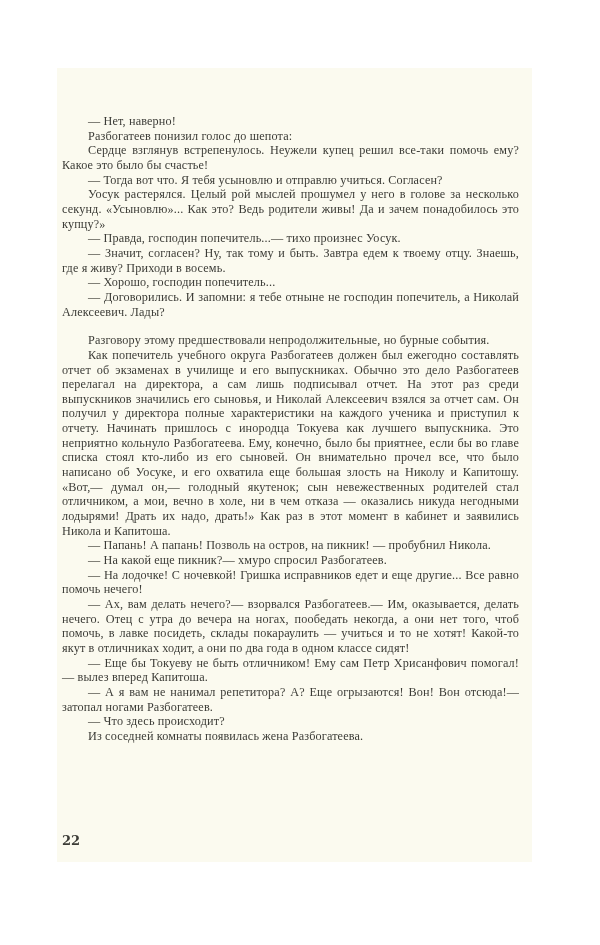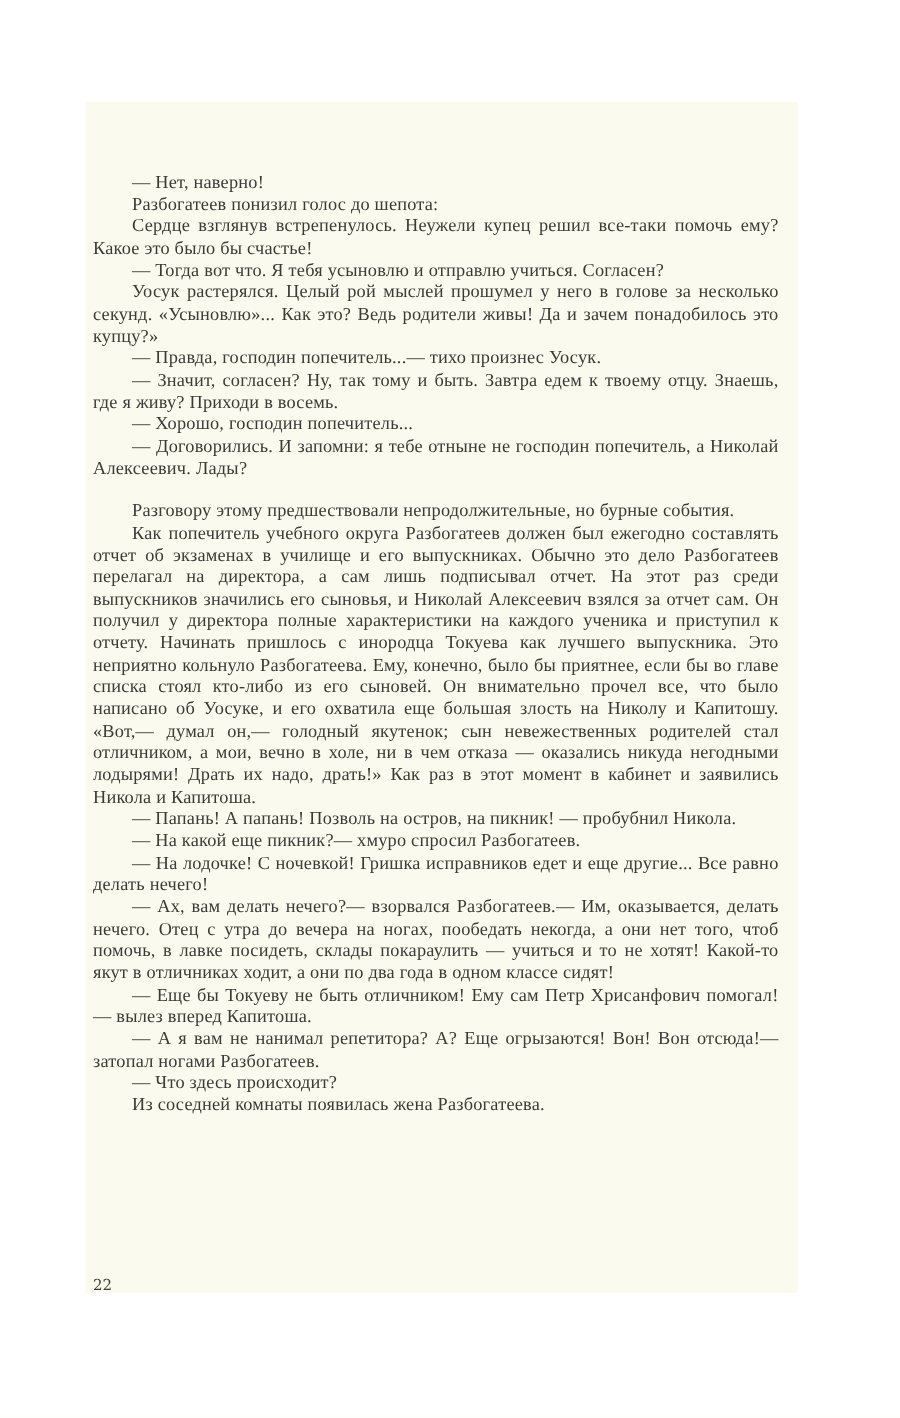--- a/index.html
+++ b/index.html
@@ -37,45 +37,46 @@
   .text p {
     margin: 0;
     text-indent: 26px;
   }
   .text p.gap {
     margin-top: 14px;
   }
   .page-number {
     position: absolute;
     left: 5px;
-    top: 784px;
+    top: 765px;
     font-family: "DejaVu Serif", "Liberation Serif", serif;
-    font-size: 10px;
+    font-size: 13px;
     color: #3b3b36;
+    font-weight: bold;
   }
 </style>
 </head>
 <body>
 
 <div class="page">
   <div class="text">
     <p>— Нет, наверно!</p>
     <p>Разбогатеев понизил голос до шепота:</p>
     <p>Сердце взглянув встрепенулось. Неужели купец решил все-таки помочь ему? Какое это было бы счастье!</p>
     <p>— Тогда вот что. Я тебя усыновлю и отправлю учиться. Согласен?</p>
     <p>Уосук растерялся. Целый рой мыслей прошумел у него в голове за несколько секунд. «Усыновлю»... Как это? Ведь родители живы! Да и зачем понадобилось это купцу?»</p>
     <p>— Правда, господин попечитель...— тихо произнес Уосук.</p>
     <p>— Значит, согласен? Ну, так тому и быть. Завтра едем к твоему отцу. Знаешь, где я живу? Приходи в восемь.</p>
     <p>— Хорошо, господин попечитель...</p>
     <p>— Договорились. И запомни: я тебе отныне не господин попечитель, а Николай Алексеевич. Лады?</p>
     <p class="gap">Разговору этому предшествовали непродолжительные, но бурные события.</p>
     <p>Как попечитель учебного округа Разбогатеев должен был ежегодно составлять отчет об экзаменах в училище и его выпускниках. Обычно это дело Разбогатеев перелагал на директора, а сам лишь подписывал отчет. На этот раз среди выпускников значились его сыновья, и Николай Алексеевич взялся за отчет сам. Он получил у директора полные характеристики на каждого ученика и приступил к отчету. Начинать пришлось с инородца Токуева как лучшего выпускника. Это неприятно кольнуло Разбогатеева. Ему, конечно, было бы приятнее, если бы во главе списка стоял кто-либо из его сыновей. Он внимательно прочел все, что было написано об Уосуке, и его охватила еще большая злость на Николу и Капитошу. «Вот,— думал он,— голодный якутенок; сын невежественных родителей стал отличником, а мои, вечно в холе, ни в чем отказа — оказались никуда негодными лодырями! Драть их надо, драть!» Как раз в этот момент в кабинет и заявились Никола и Капитоша.</p>
     <p>— Папань! А папань! Позволь на остров, на пикник! — пробубнил Никола.</p>
     <p>— На какой еще пикник?— хмуро спросил Разбогатеев.</p>
-    <p>— На лодочке! С ночевкой! Гришка исправников едет и еще другие... Все равно делать нечего!</p>
+    <p>— На лодочке! С ночевкой! Гришка исправников едет и еще другие... Все равно помочь нечего!</p>
     <p>— Ах, вам делать нечего?— взорвался Разбогатеев.— Им, оказывается, делать нечего. Отец с утра до вечера на ногах, пообедать некогда, а они нет того, чтоб помочь, в лавке посидеть, склады покараулить — учиться и то не хотят! Какой-то якут в отличниках ходит, а они по два года в одном классе сидят!</p>
     <p>— Еще бы Токуеву не быть отличником! Ему сам Петр Хрисанфович помогал!— вылез вперед Капитоша.</p>
     <p>— А я вам не нанимал репетитора? А? Еще огрызаются! Вон! Вон отсюда!— затопал ногами Разбогатеев.</p>
     <p>— Что здесь происходит?</p>
     <p>Из соседней комнаты появилась жена Разбогатеева.</p>
   </div>
   <div class="page-number">22</div>
 </div>
 
 </body></html>

